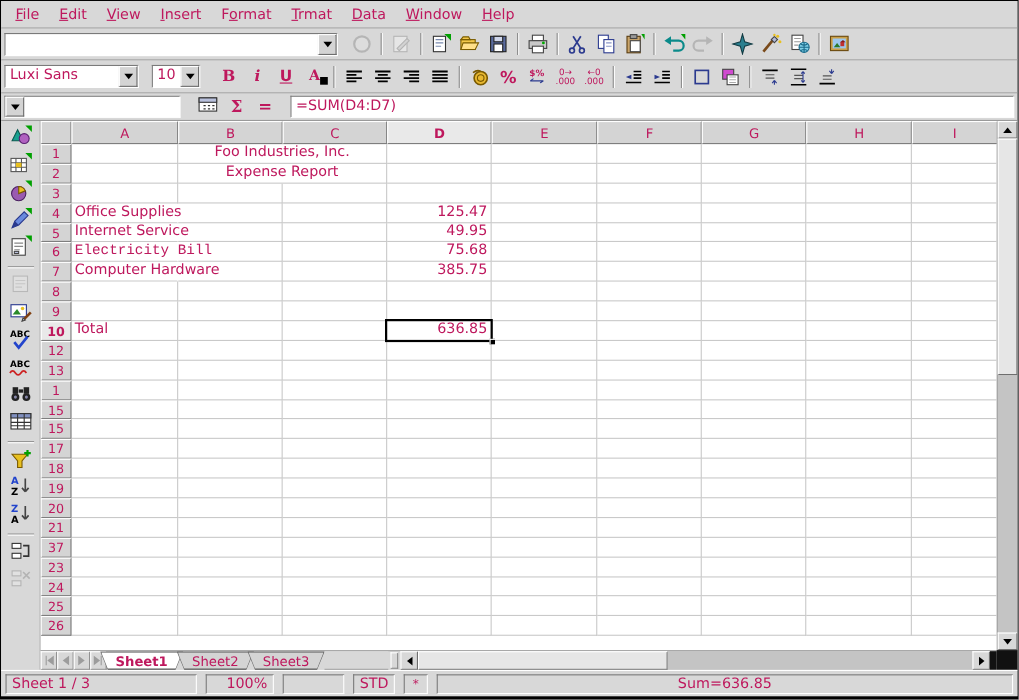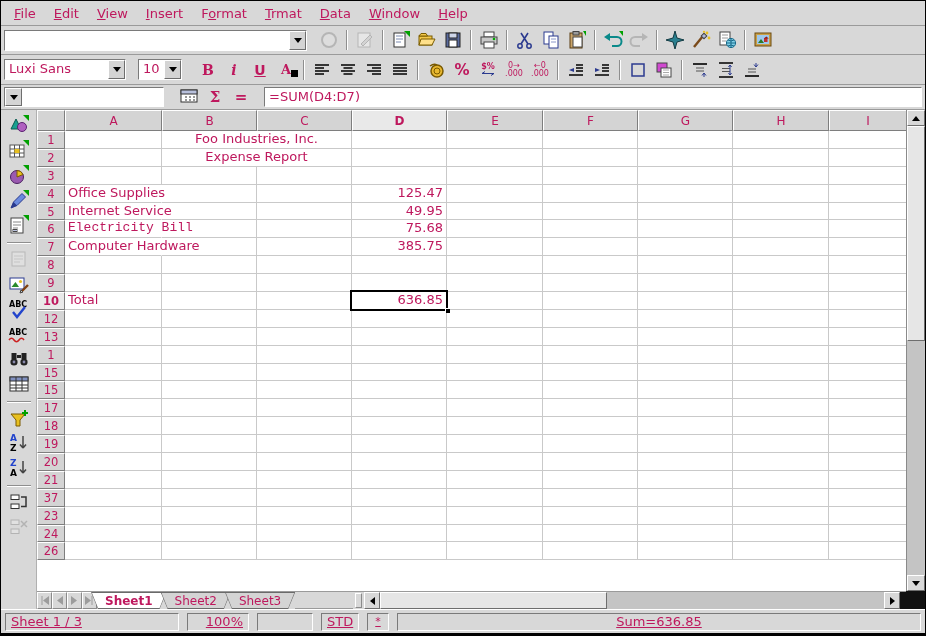--- a/index.html
+++ b/index.html
@@ -113,21 +113,21 @@
   .vscroll{flex:1;display:flex;flex-direction:column;background:#c4c4c4;border-left:1px solid #8a8a8a;}
   .vthumb{height:215px;background:#e6e6e6;border:1px solid;border-color:#fff #6e6e6e #6e6e6e #fff;flex:0 0 auto;}
   .vtrack{flex:1;background:#c4c4c4;}
   .vscrollbtn{height:16px;display:flex;align-items:center;justify-content:center;
     background:#d8d8d8;border:1px solid;border-color:#fff #6e6e6e #6e6e6e #fff;flex:0 0 auto;}
   .scrollcorner{height:18px;background:#111;flex:0 0 auto;}
   
   .statusbar{height:24px;flex:0 0 auto;display:flex;align-items:center;gap:8px;
     padding:0 4px;background:#d8d8d8;border-top:1px solid #fff;}
   .spanel{height:18px;border:1px solid;border-color:#7a7a7a #fff #fff #7a7a7a;
-    display:flex;align-items:center;padding:0 5px;font-size:13px;white-space:nowrap;overflow:hidden;flex:0 0 auto;text-decoration:underline;}
+    display:flex;align-items:center;padding:0 5px;font-size:13px;white-space:nowrap;overflow:hidden;flex:0 0 auto;}
   .spanel.grow{flex:1;justify-content:center;}
 </style>
 </head>
 <body>
 
 <div class="window">
 
   <div class="menubar">
     <span class="menuitem"><span></span><span class="accel">F</span><span>ile</span></span>
     <span class="menuitem"><span></span><span class="accel">E</span><span>dit</span></span>
@@ -873,20 +873,32 @@
             <div class="cell" style="width: 95px;"></div>
             <div class="cell" style="width: 95px;"></div>
             <div class="cell" style="width: 96px;"></div>
             <div class="cell" style="width: 95px;"></div>
             <div class="cell" style="width: 95px;"></div>
             <div class="cell" style="width: 96px;"></div>
             <div class="cell" style="width: 78px;"></div>
           </div>
           <div class="gridrow">
             <div class="rowhdr">24</div>
+            <div class="cell" style="width: 97px;"></div>
+            <div class="cell" style="width: 95px;"></div>
+            <div class="cell" style="width: 95px;"></div>
+            <div class="cell" style="width: 95px;"></div>
+            <div class="cell" style="width: 96px;"></div>
+            <div class="cell" style="width: 95px;"></div>
+            <div class="cell" style="width: 95px;"></div>
+            <div class="cell" style="width: 96px;"></div>
+            <div class="cell" style="width: 78px;"></div>
+          </div>
+          <div class="gridrow">
+            <div class="rowhdr">25</div>
             <div class="cell" style="width: 97px;"></div>
             <div class="cell" style="width: 95px;"></div>
             <div class="cell" style="width: 95px;"></div>
             <div class="cell" style="width: 95px;"></div>
             <div class="cell" style="width: 96px;"></div>
             <div class="cell" style="width: 95px;"></div>
             <div class="cell" style="width: 95px;"></div>
             <div class="cell" style="width: 96px;"></div>
             <div class="cell" style="width: 78px;"></div>
           </div>

